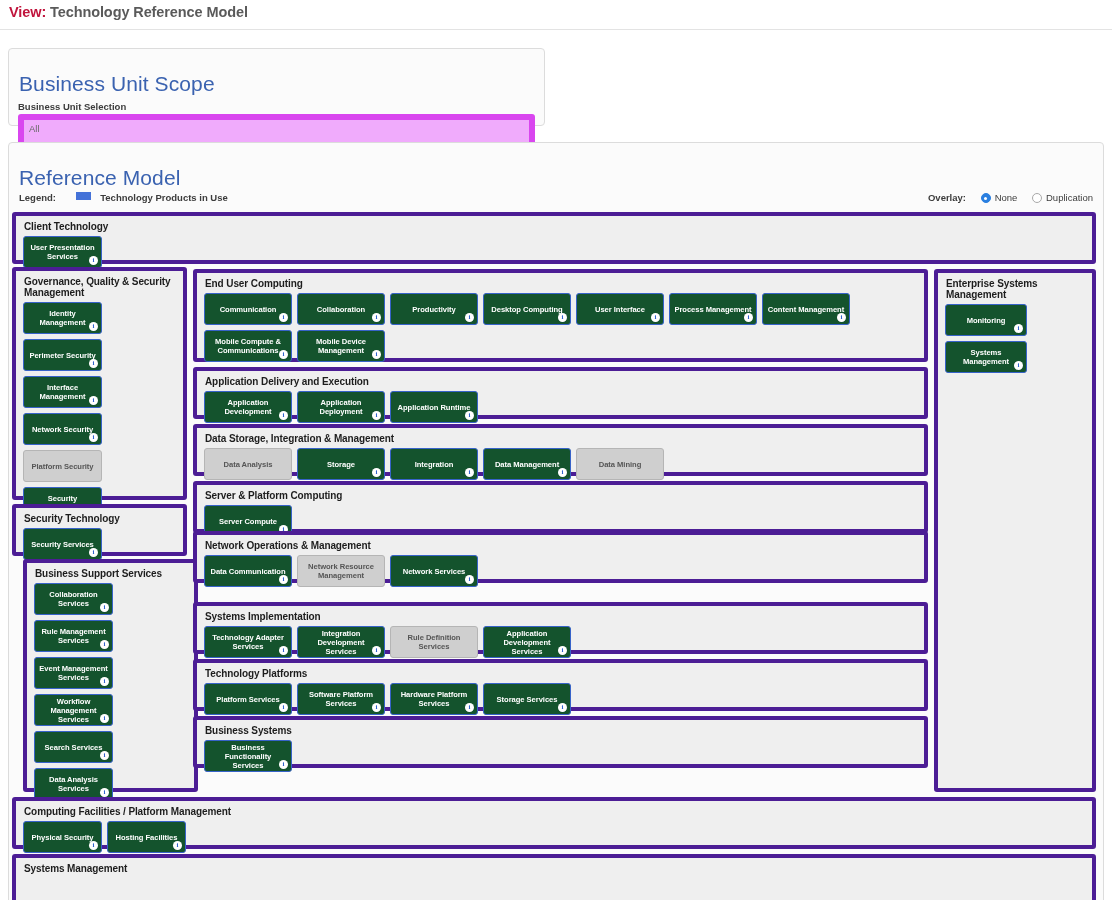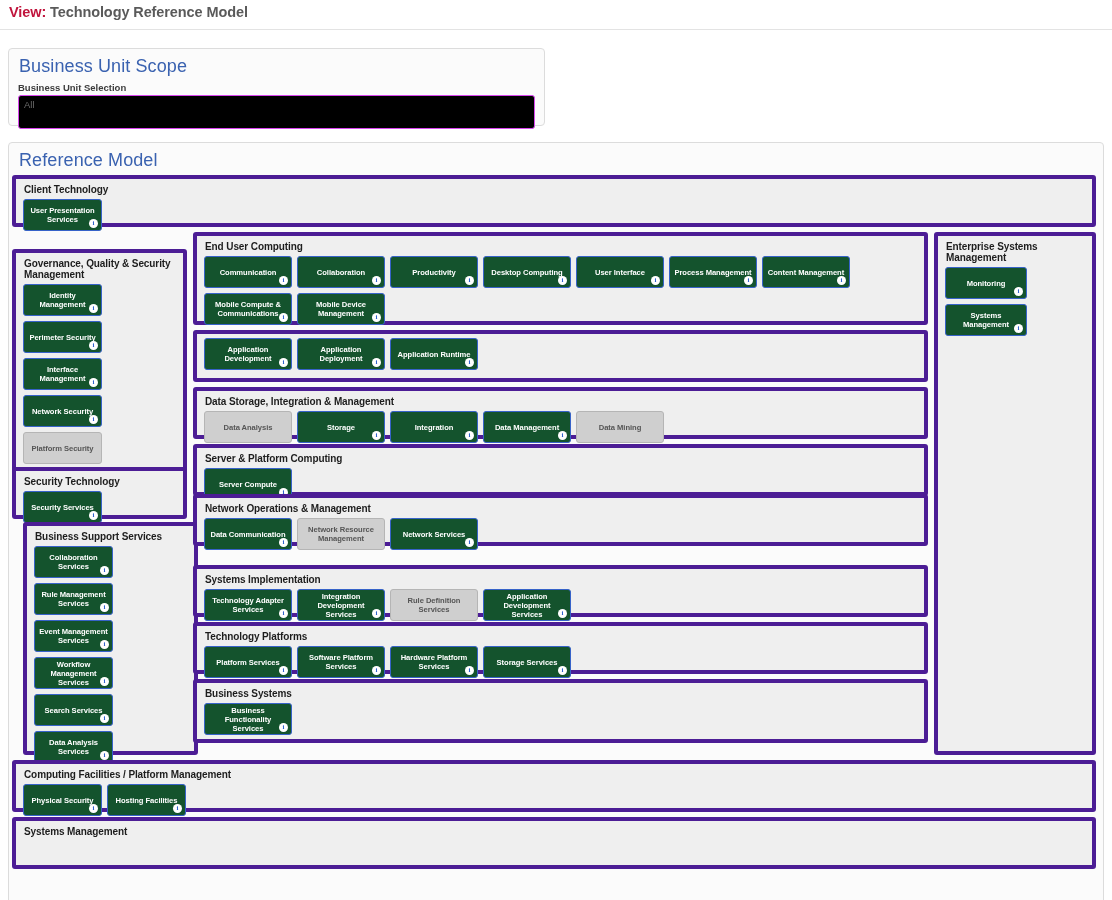--- a/index.html
+++ b/index.html
@@ -29,43 +29,44 @@
   }
 
   
   .card {
     background: #fbfbfb;
     border: 1px solid #dcdcdc;
     border-radius: 4px;
   }
   .card-title {
     color: #3a62b0;
-    font-size: 18px;
+    font-size: 21px;
     font-weight: normal;
     padding: 7px 0 2px 10px;
     letter-spacing: .1px;
+    margin-top: 16px;
   }
 
   
   .bus-scope {
     position: absolute;
     left: 8px; top: 48px;
     width: 537px; height: 78px;
   }
   .field-label {
     font-size: 9.5px;
     font-weight: bold;
     color: #3c3c3c;
     padding: 3px 0 2px 9px;
   }
   .field-input {
     margin: 0 9px;
     height: 34px;
-    background: #000000;
-    border: 1px solid #d946ef;
+    background: #f0abfc;
+    border: 6px solid #d946ef;
     border-radius: 3px;
     font-size: 9.5px;
     color: #6b6b6b;
     padding: 3px 0 0 5px;
     line-height: 12px;
   }
 
   
   .ref-model {
     position: absolute;
@@ -198,32 +199,43 @@
 
 <div class="card bus-scope">
   <div class="card-title">Business Unit Scope</div>
   <div class="field-label">Business Unit Selection</div>
   <div class="field-input">All</div>
 </div>
 
 <div class="card ref-model">
   <div class="card-title">Reference Model</div>
 
+  <div class="legend-row">
+    <span>Legend:</span>
+    <span class="legend-swatch"></span>
+    <span>Technology Products in Use</span>
+
+    <span class="overlay-group">
+      <span>Overlay:</span>
+      <span class="radio on"></span><span class="overlay-opt-label">None</span>
+      <span class="radio"></span><span class="overlay-opt-label">Duplication</span>
+    </span>
+  </div>
 
   <div class="model-canvas" id="model-canvas">
       <div class="group" style="left: 3px; top: 0px; width: 1084px; height: 52px;">
         <div class="group-title">Client Technology</div>
         <div class="tiles">
           <div class="tile active w-left">
             <span>User Presentation Services</span>
             <span class="badge">i</span>
           </div>
         </div>
       </div>
-      <div class="group" style="left: 3px; top: 74px; width: 175px; height: 233px;">
+      <div class="group" style="left: 3px; top: 55px; width: 175px; height: 233px;">
         <div class="group-title">Governance, Quality &amp; Security Management</div>
         <div class="tiles">
           <div class="tile active w-left">
             <span>Identity Management</span>
             <span class="badge">i</span>
           </div>
           <div class="tile active w-left">
             <span>Perimeter Security</span>
             <span class="badge">i</span>
           </div>
@@ -317,20 +329,21 @@
             <span>Mobile Compute &amp; Communications</span>
             <span class="badge">i</span>
           </div>
           <div class="tile active w-mid">
             <span>Mobile Device Management</span>
             <span class="badge">i</span>
           </div>
         </div>
       </div>
       <div class="group" style="left: 184px; top: 155px; width: 735px; height: 52px;">
+        <div class="group-title">Application Delivery and Execution</div>
         <div class="tiles">
           <div class="tile active w-mid">
             <span>Application Development</span>
             <span class="badge">i</span>
           </div>
           <div class="tile active w-mid">
             <span>Application Deployment</span>
             <span class="badge">i</span>
           </div>
           <div class="tile active w-mid">
@@ -421,21 +434,21 @@
           <div class="tile active w-mid">
             <span>Hardware Platform Services</span>
             <span class="badge">i</span>
           </div>
           <div class="tile active w-mid">
             <span>Storage Services</span>
             <span class="badge">i</span>
           </div>
         </div>
       </div>
-      <div class="group" style="left: 184px; top: 504px; width: 735px; height: 64px;">
+      <div class="group" style="left: 184px; top: 504px; width: 735px; height: 52px;">
         <div class="group-title">Business Systems</div>
         <div class="tiles">
           <div class="tile active w-mid">
             <span>Business Functionality Services</span>
             <span class="badge">i</span>
           </div>
         </div>
       </div>
       <div class="group" style="left: 925px; top: 57px; width: 162px; height: 523px;">
         <div class="group-title">Enterprise Systems Management</div>

